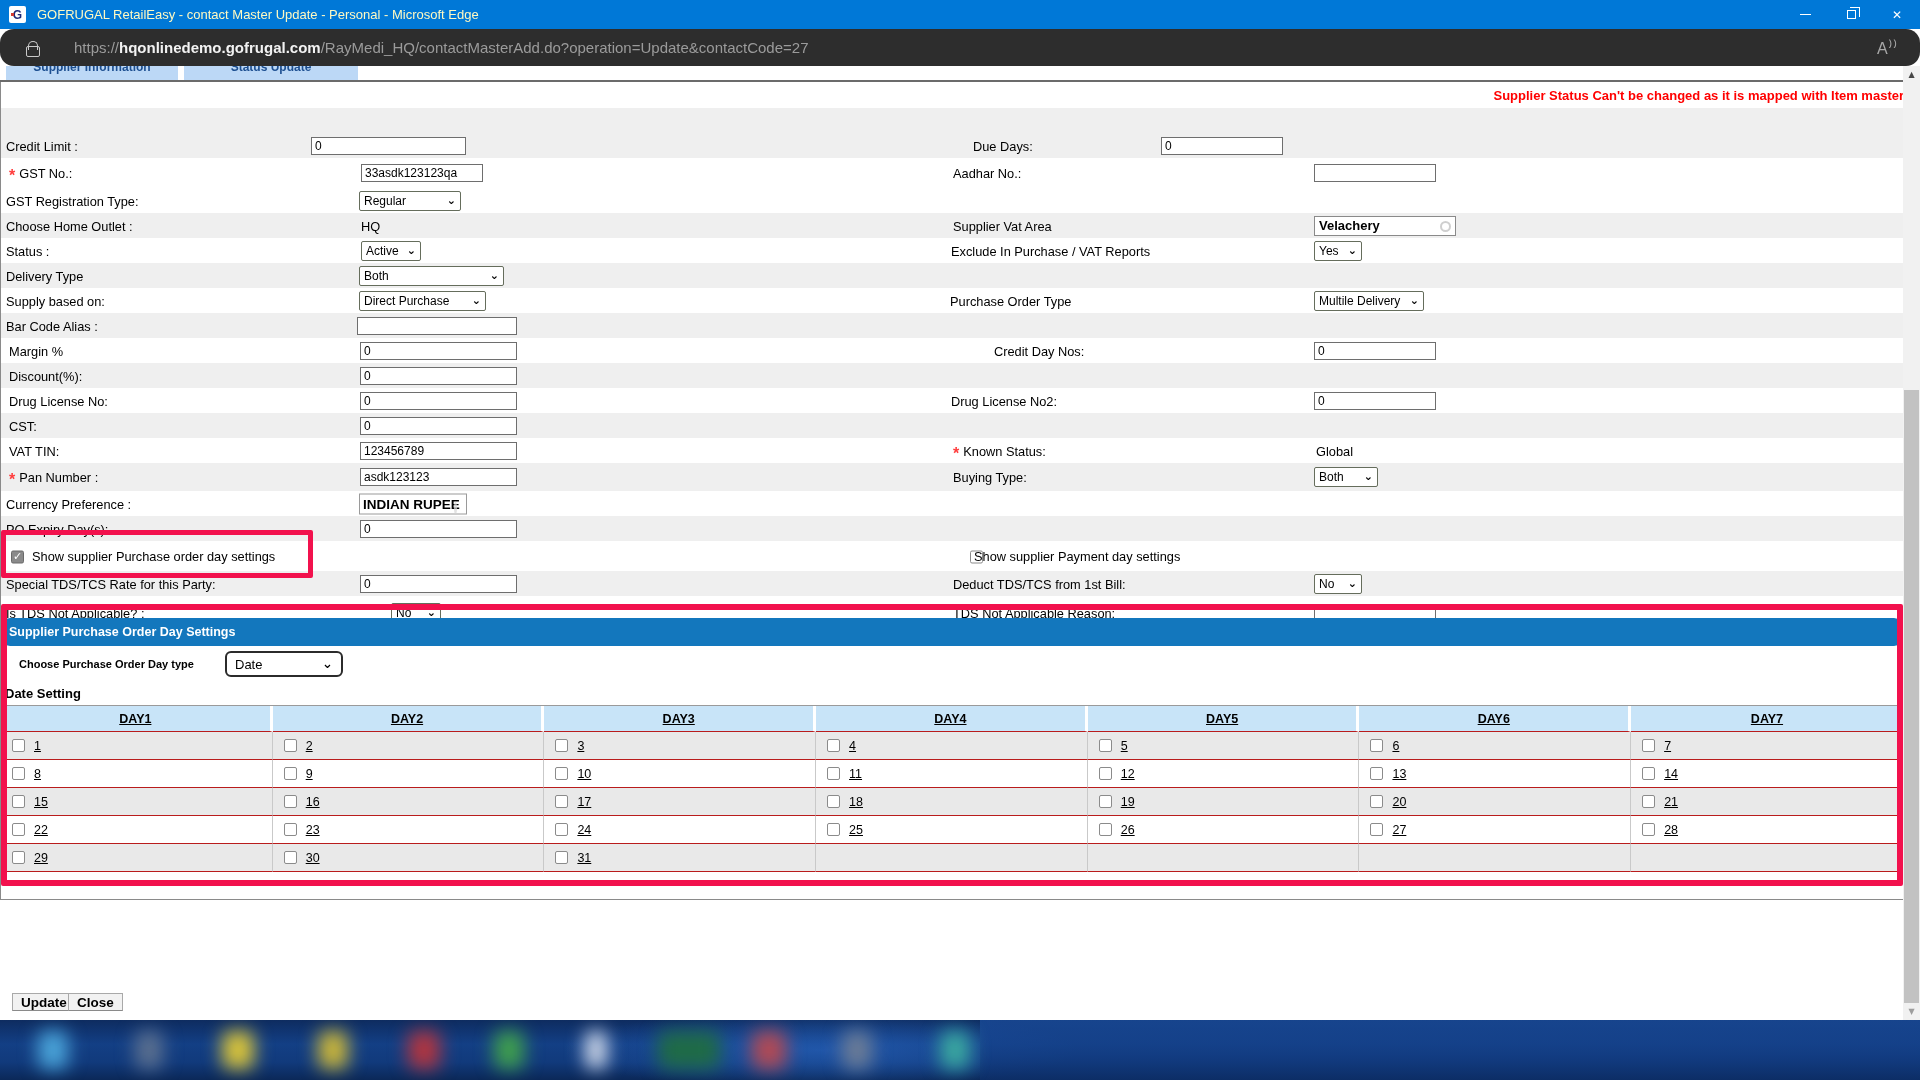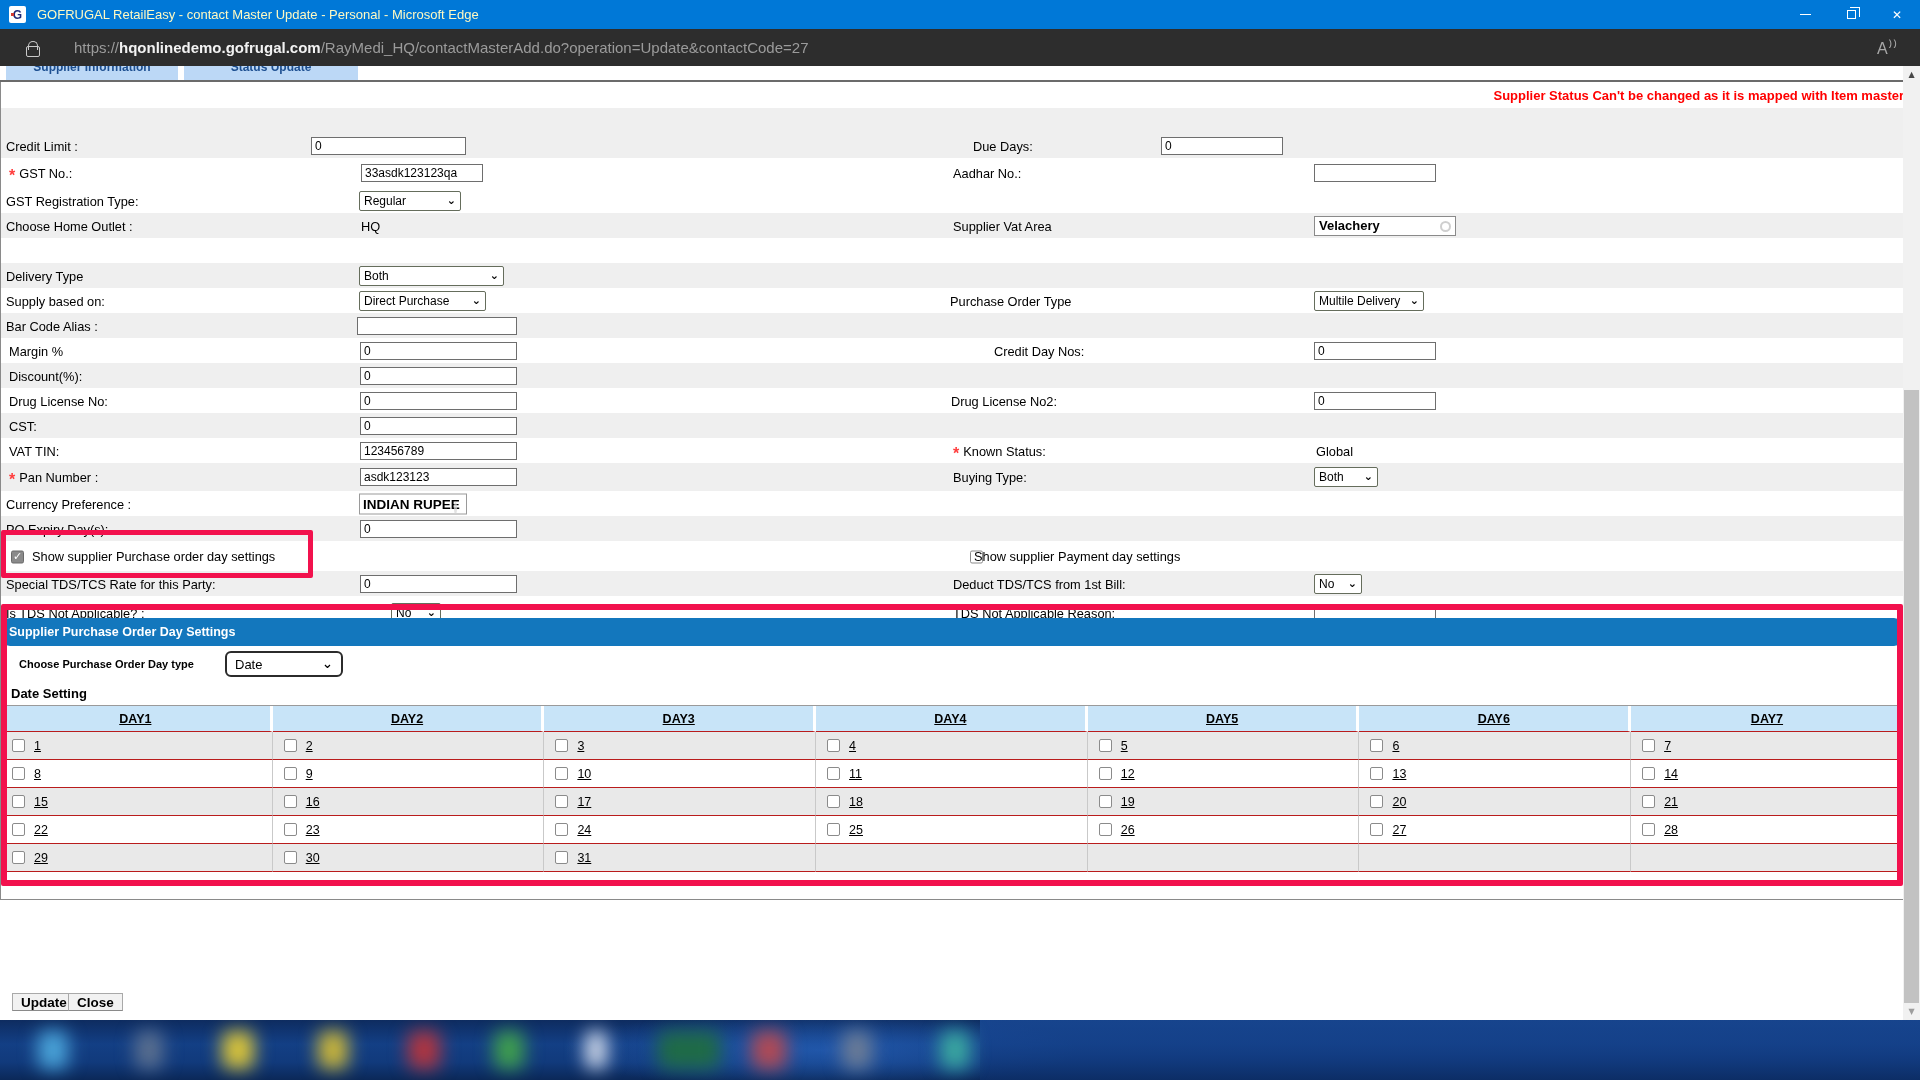--- a/index.html
+++ b/index.html
@@ -14,21 +14,21 @@
   .favicon::after { content:""; position:absolute; left:2px; top:7px; width:3px; height:3px; background:#d43a2f; }
   .wintitle { color:#fef9c3; font-size:13px; margin-left:11px; }
   .wincontrols { position:absolute; right:0; top:0; height:29px; display:flex; }
   .winbtn { width:46px; height:29px; display:flex; align-items:center; justify-content:center; color:#fff; }
   .btn-min::before { content:""; width:11px; height:1px; background:#fff; display:block; }
   .btn-restore .sq { width:9px; height:9px; border:1px solid #fff; position:relative; background:transparent; }
   .btn-restore .sq::before { content:""; position:absolute; left:2px; top:-4px; width:9px; height:9px; border:1px solid #fff; border-left:none; border-bottom:none; }
   .btn-close::before { content:"\2715"; font-size:12px; }
 
   
-  .urlbar { height:37px; background:#2D2D2D; display:flex; align-items:center; position:relative; }
+  .urlbar { height:37px; background:#2D2D2D; display:flex; align-items:center; position:relative;border-radius:14px; }
   .lockicon { width:12px; height:14px; margin-left:26px; position:relative; }
   .lockicon::before { content:""; position:absolute; left:2px; top:0; width:8px; height:8px; border:1.5px solid #c9c9c9; border-bottom:none; border-radius:5px 5px 0 0; }
   .lockicon::after { content:""; position:absolute; left:0; top:5px; width:12px; height:9px; border:1.5px solid #c9c9c9; border-radius:2px; }
   .urltext { margin-left:36px; font-size:15px; white-space:nowrap; }
   .url-dim { color:#9b9b9b; }
   .url-host { color:#f2f2f2; font-weight:bold; }
   .readaloud { position:absolute; right:22px; color:#a8a8a8; font-size:16px; }
   .readaloud::before { content:"A\207E\207E"; letter-spacing:1px; }
 
   
@@ -61,21 +61,21 @@
   .cb.checked::after { content:"\2713"; font-family:"DejaVu Sans",sans-serif; color:#fff; font-size:11px; font-weight:bold; position:absolute; left:1px; top:-2px; }
 
   
   .sectionbar { position:absolute; top:552px; left:1px; width:1902px; height:28px; background:#1377BD; color:#fff;
     font-weight:bold; font-size:12.5px; line-height:28px; padding-left:8px;border-radius:9px; }
   .daytyperow { position:absolute; top:580px; left:1px; width:1902px; height:36px; background:#fff; }
   .daytypelbl { position:absolute; left:18px; top:50%; transform:translateY(-50%); font-weight:bold; font-size:11px; }
   .dateselect { position:absolute; left:224px; top:50%; transform:translateY(-50%); width:118px; height:26px;
     border:2px solid #2b2b2b; border-radius:6px; background:#fff; display:flex; align-items:center; padding:0 8px; font-size:13px; }
   .dateselect::after { content:"\2304"; font-family:"DejaVu Sans",sans-serif; font-weight:bold; font-size:13px; margin-left:auto; line-height:6px; }
-  .datesetting { position:absolute; top:616px; left:7px; width:1902px; height:24px; background:#fff;
+  .datesetting { position:absolute; top:616px; left:1px; width:1902px; height:24px; background:#fff;
     font-weight:bold; font-size:13px; line-height:24px; padding-left:4px; border-bottom:1px solid #9a9a9a; }
   .daytable { position:absolute; top:640px; left:1px; width:1902px; }
   .trow { display:flex; }
   .thead .tcell { background:#C8E4F8; border-right:3px solid #fff; font-weight:bold; font-size:12.5px;
     justify-content:center; height:26px; }
   .thead .tcell:last-child { border-right:none; }
   .tcell { width:271.7px; height:28px; display:flex; align-items:center; border-right:1px solid #c9c9c9; border-bottom:1px solid #b91c1c;text-decoration:underline; }
   .trow.odd .tcell { background:#E9E9E9; }
   .trow.even .tcell { background:#FFFFFF; }
   .tcell .cb { margin-left:11px; }
@@ -168,20 +168,30 @@
   <div class="band g" style="top:147px;height:25px">
     <span class="lbl" style="left:5px">Choose Home Outlet :</span>
     <span class="lbl plain" style="left:360px">HQ</span>
     <span class="lbl" style="left:952px">Supplier Vat Area</span>
     <div class="ctl lookup" style="left:1313px;width:142px">
         <span class="lkv">Velachery</span>
         <span class="lkring"></span>
       </div>
   </div>
 
+  <div class="band w" style="top:172px;height:25px">
+    <span class="lbl" style="left:5px">Status :</span>
+    <div class="ctl sel" style="left:360px;width:60px">
+        <span>Active</span>
+      </div>
+    <span class="lbl" style="left:950px">Exclude In Purchase / VAT Reports</span>
+    <div class="ctl sel" style="left:1313px;width:48px">
+        <span>Yes</span>
+      </div>
+  </div>
 
   <div class="band g" style="top:197px;height:25px">
     <span class="lbl" style="left:5px">Delivery Type</span>
     <div class="ctl sel" style="left:358px;width:145px">
         <span>Both</span>
       </div>
   </div>
 
   <div class="band w" style="top:222px;height:25px">
     <span class="lbl" style="left:5px">Supply based on:</span>

